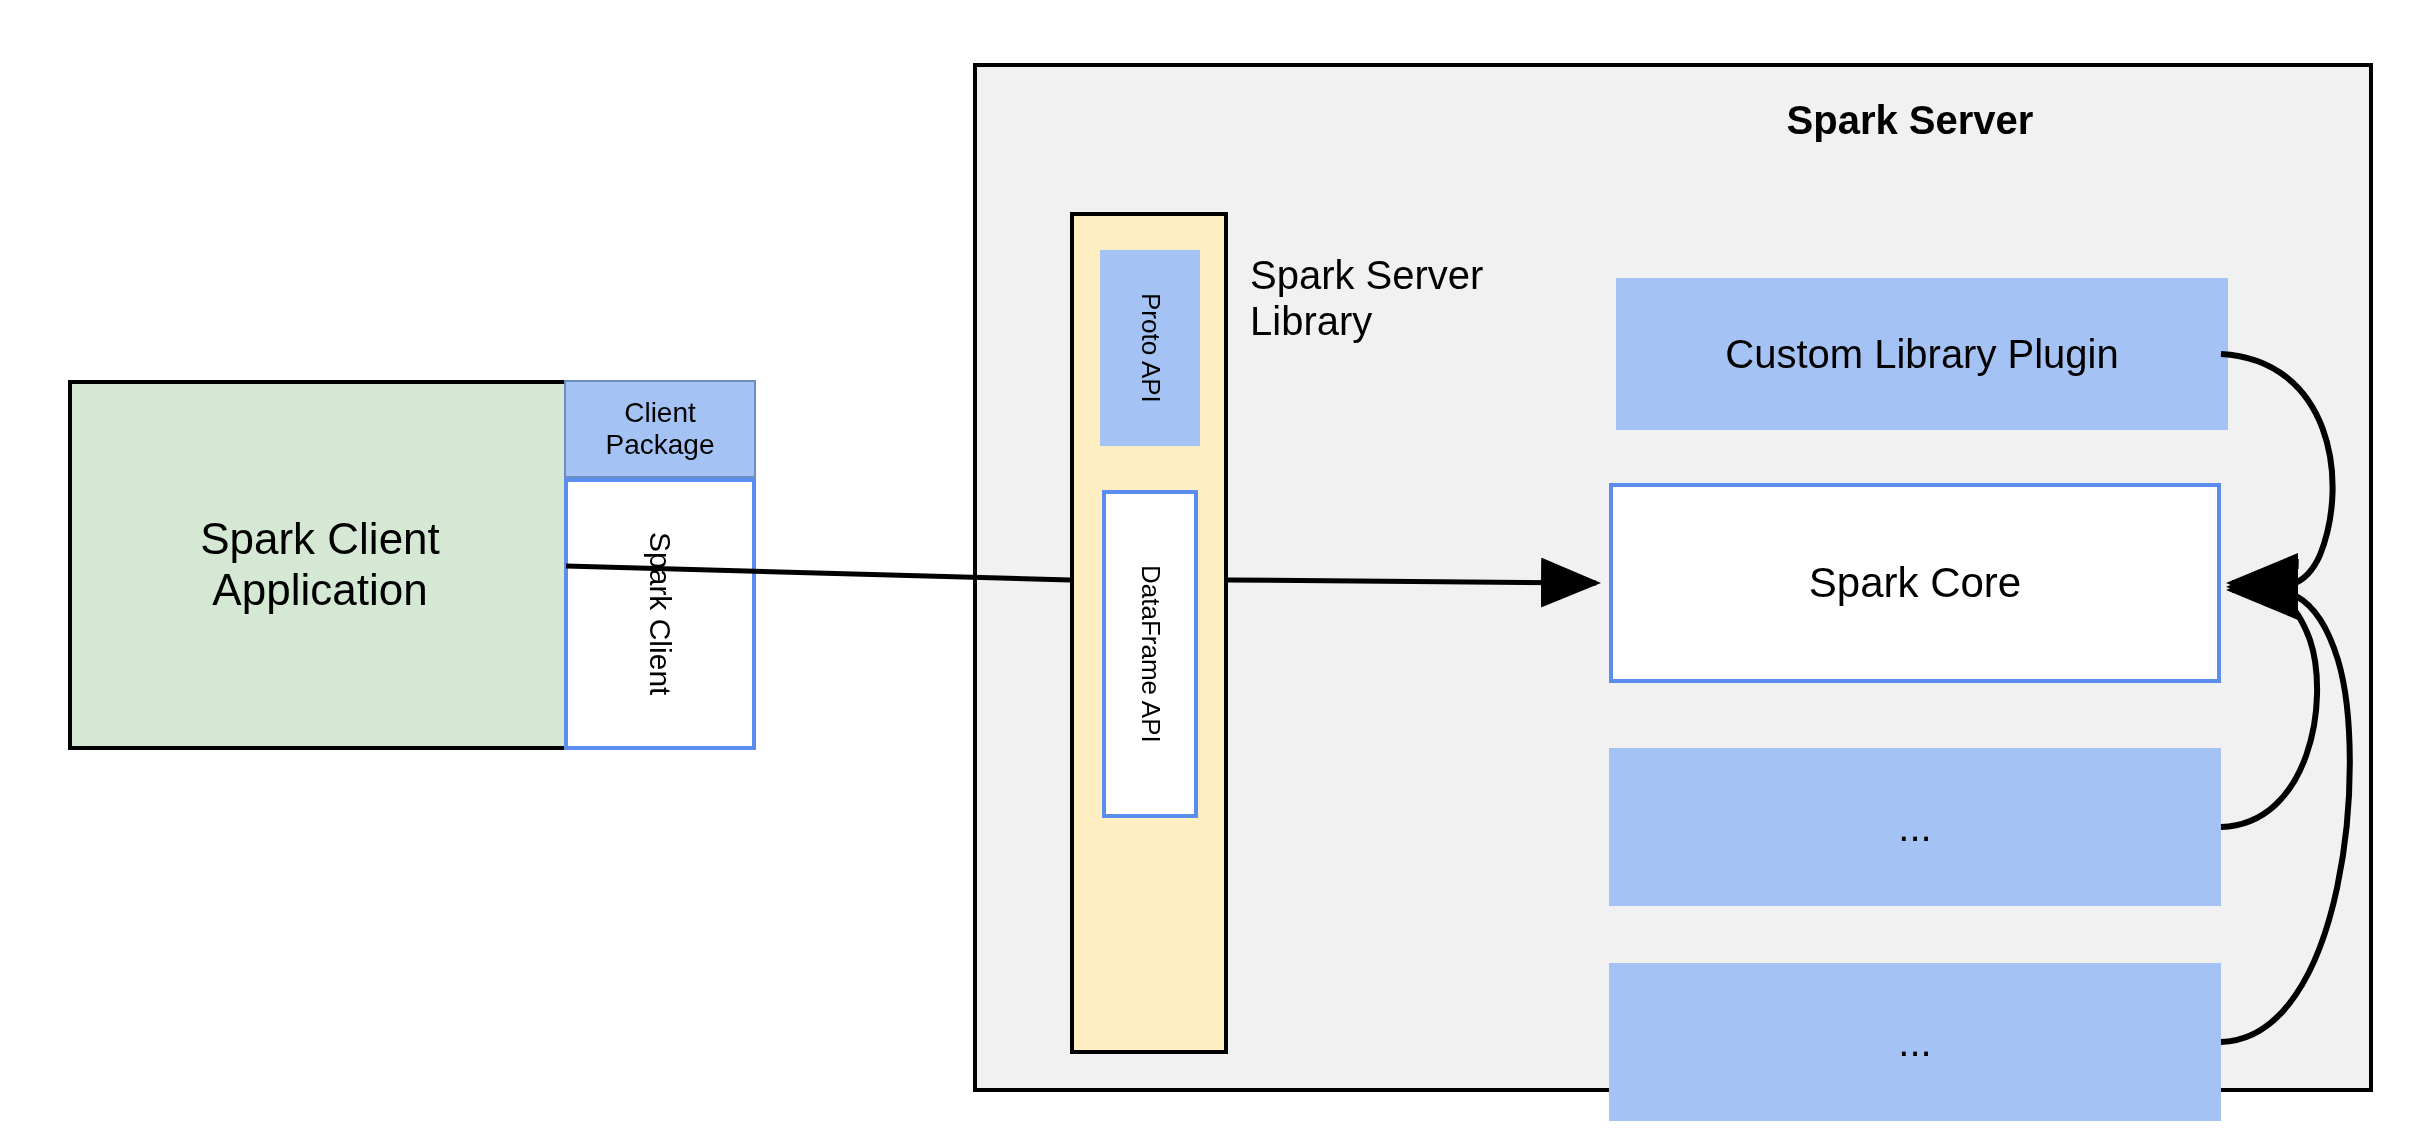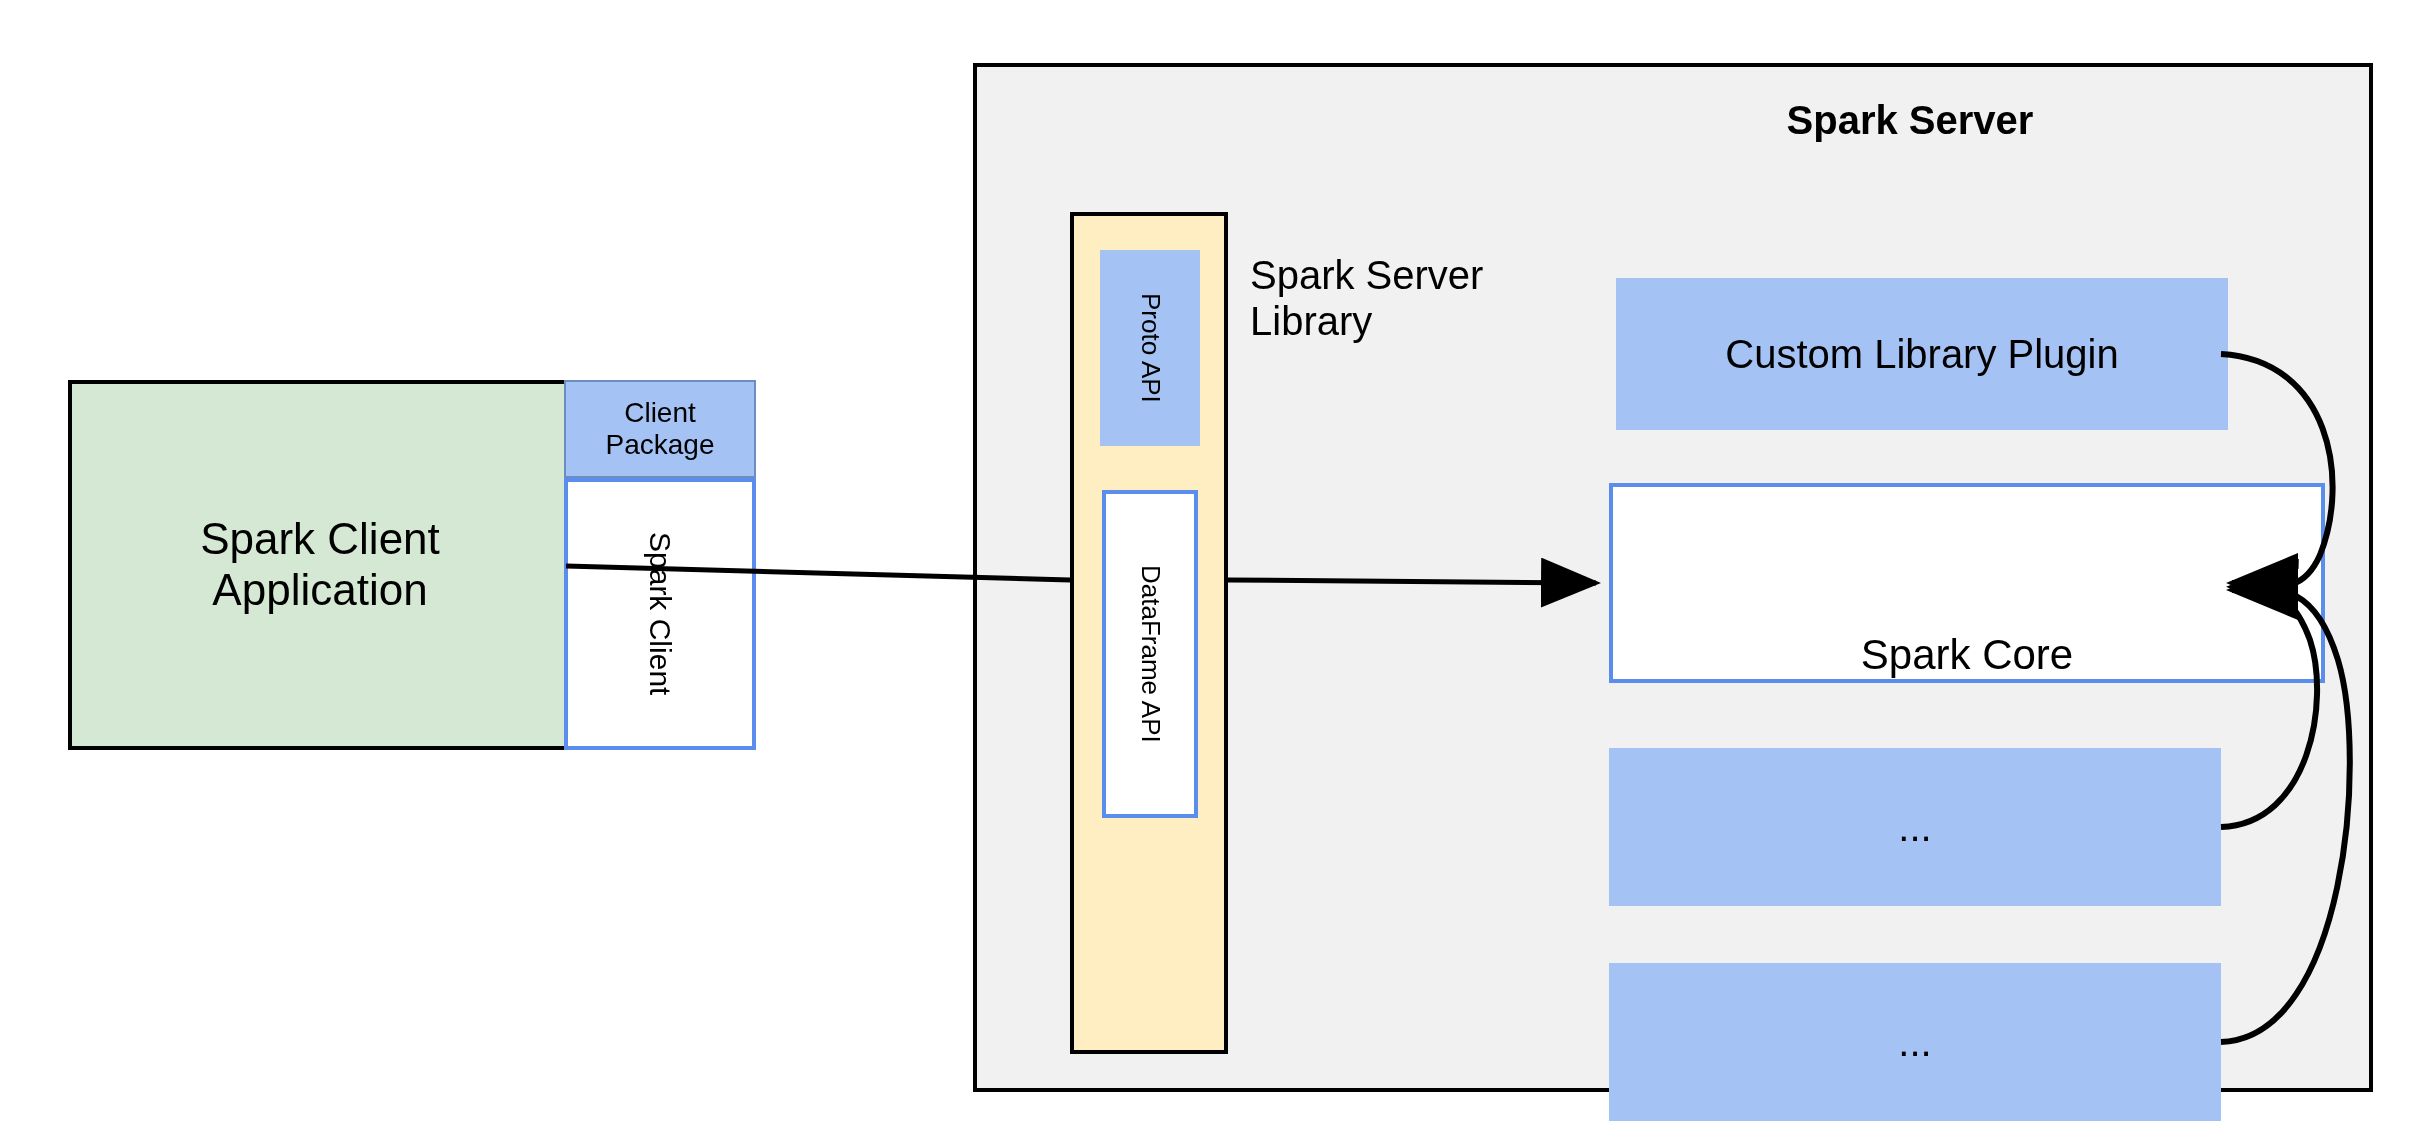--- a/index.html
+++ b/index.html
@@ -129,26 +129,25 @@
     top: 278px;
     width: 612px;
     height: 152px;
     background: #a4c2f4;
     font-size: 40px;
     margin-left: 7px;
   }
   #spark-core {
     left: 1609px;
     top: 483px;
-    width: 716px;
+    width: 612px;
     height: 200px;
     background: #ffffff;
     border: 4px solid #5b8def;
     font-size: 42px;
-    align-items: flex-end;
   }
   #ellipsis-one {
     left: 1609px;
     top: 748px;
     width: 612px;
     height: 158px;
     background: #a4c2f4;
     font-size: 40px;
   }
   #ellipsis-two {

